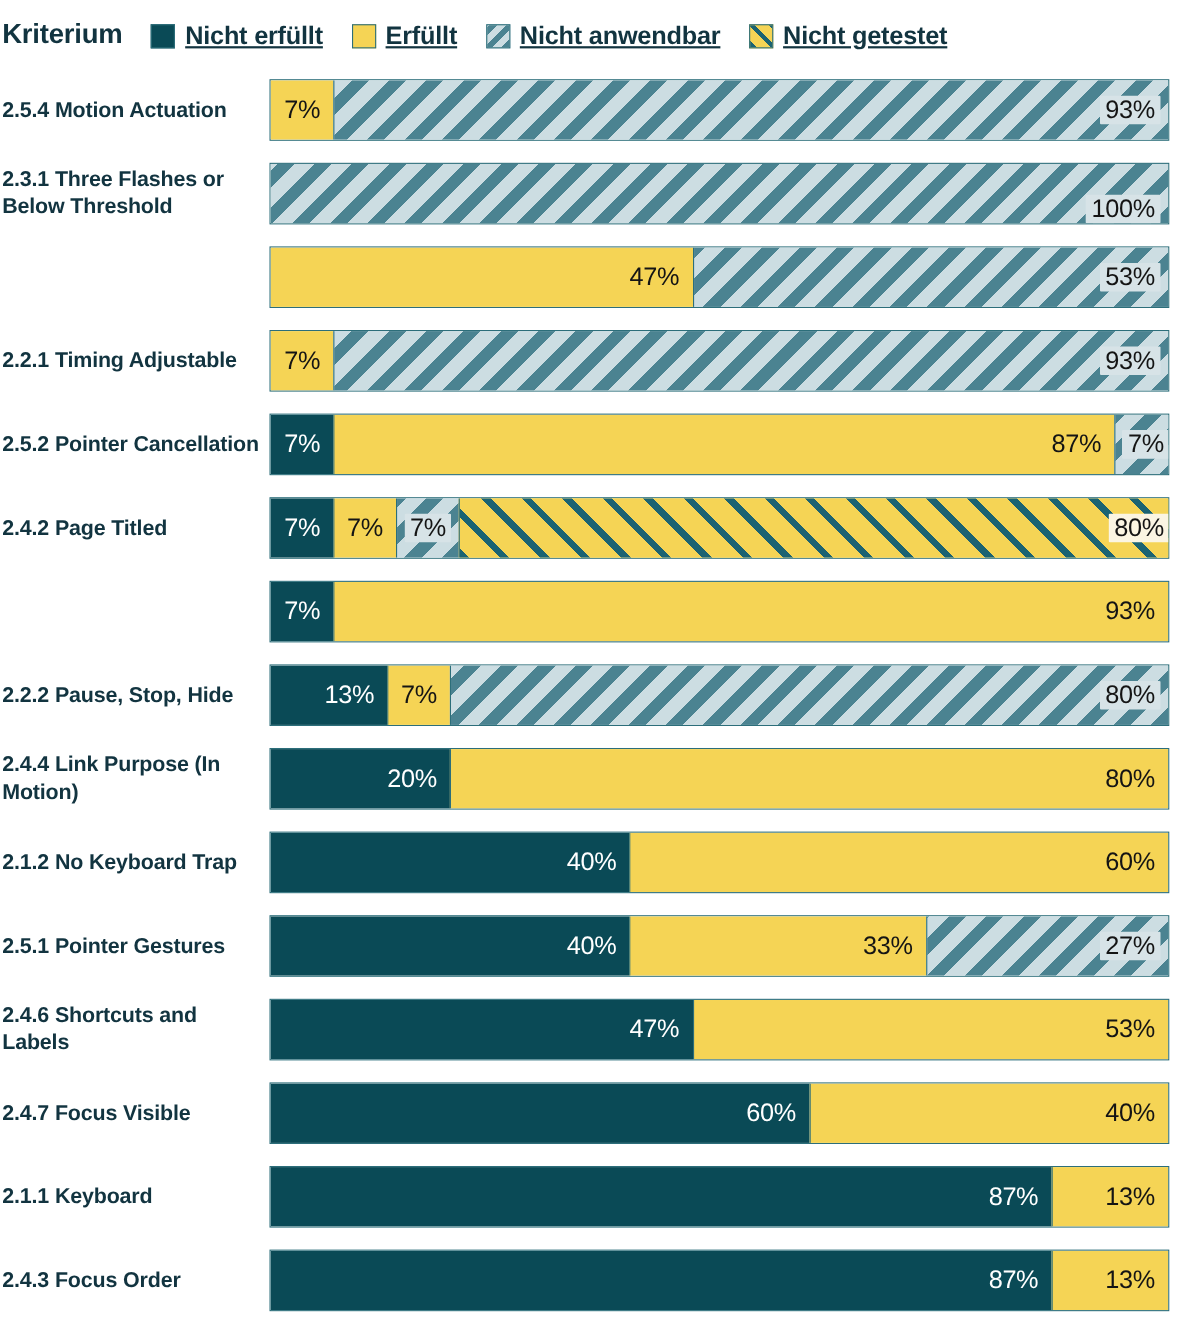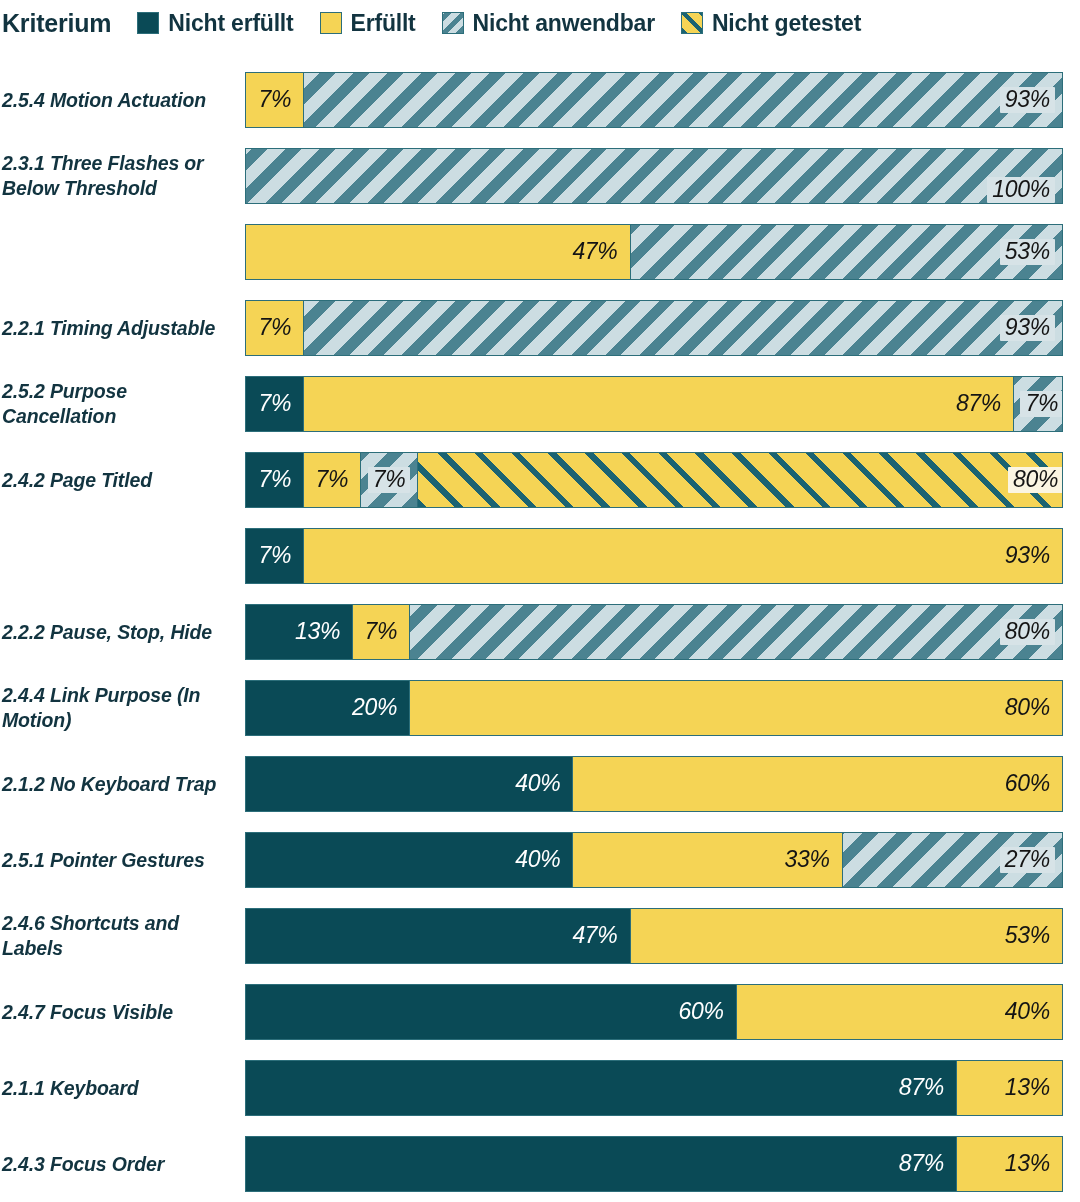--- a/index.html
+++ b/index.html
@@ -17,21 +17,21 @@
     position: relative;
   }
 
   
   .legend {
     position: absolute;
     left: 0; top: 0;
     width: 913px;
     height: 46px;
     display: flex;
-    align-items: center;
+    align-items: flex-end;
     white-space: nowrap;
   }
   .legend-title {
     font-size: 25px;
     font-weight: bold;
     color: #123440;
     letter-spacing: -0.2px;
     margin-left: 2px;
     margin-right: 26px;
   }
@@ -90,21 +90,20 @@
       #F5D455 4px, #F5D455 13px
     );
   }
 
   
   .chart {
     position: absolute;
     left: 0;
     top: 62px;
     width: 1080px;
-    font-style: italic;
   }
   .row {
     position: relative;
     height: 76px;
   }
   .row-label {
     position: absolute;
     left: 2px;
     top: 0;
     width: 236px;
@@ -154,21 +153,21 @@
   .seg.fill-nicht-erfuellt  .seg-value { color: #FFFFFF; }
   .seg.fill-erfuellt        .seg-value { color: #141414; }
   .seg.fill-nicht-anwendbar .seg-value { color: #141414; background: #D7E3E7; }
   .seg.fill-nicht-getestet  .seg-value { color: #141414; background: #FBF5E2; }
 </style>
 </head>
 <body>
 
 <div class="legend">
   <div class="legend-title">Kriterium</div>
-  <div id="legend-items" style="display:flex;align-items:center;">
+  <div id="legend-items" style="display:flex;align-items:center;text-decoration:underline;">
       <div class="legend-item">
         <span class="legend-swatch fill-nicht-erfuellt"></span>
         <span class="legend-label">Nicht erfüllt</span>
       </div>
       <div class="legend-item">
         <span class="legend-swatch fill-erfuellt"></span>
         <span class="legend-label">Erfüllt</span>
       </div>
       <div class="legend-item">
         <span class="legend-swatch fill-nicht-anwendbar"></span>
@@ -216,21 +215,21 @@
       <div class="bar">
         <div class="seg fill-erfuellt" style="width: 7%;">
           <span class="seg-value">7%</span>
         </div>
         <div class="seg fill-nicht-anwendbar" style="width: 93%;">
           <span class="seg-value">93%</span>
         </div>
       </div>
     </div>
     <div class="row">
-      <div class="row-label">2.5.2 Purpose Cancellation</div>
+      <div class="row-label">2.5.2 Pointer Cancellation</div>
       <div class="bar">
         <div class="seg fill-nicht-erfuellt" style="width: 7%;">
           <span class="seg-value">7%</span>
         </div>
         <div class="seg fill-erfuellt" style="width: 87%;">
           <span class="seg-value">87%</span>
         </div>
         <div class="seg fill-nicht-anwendbar" style="width: 7%;">
           <span class="seg-value">7%</span>
         </div>

